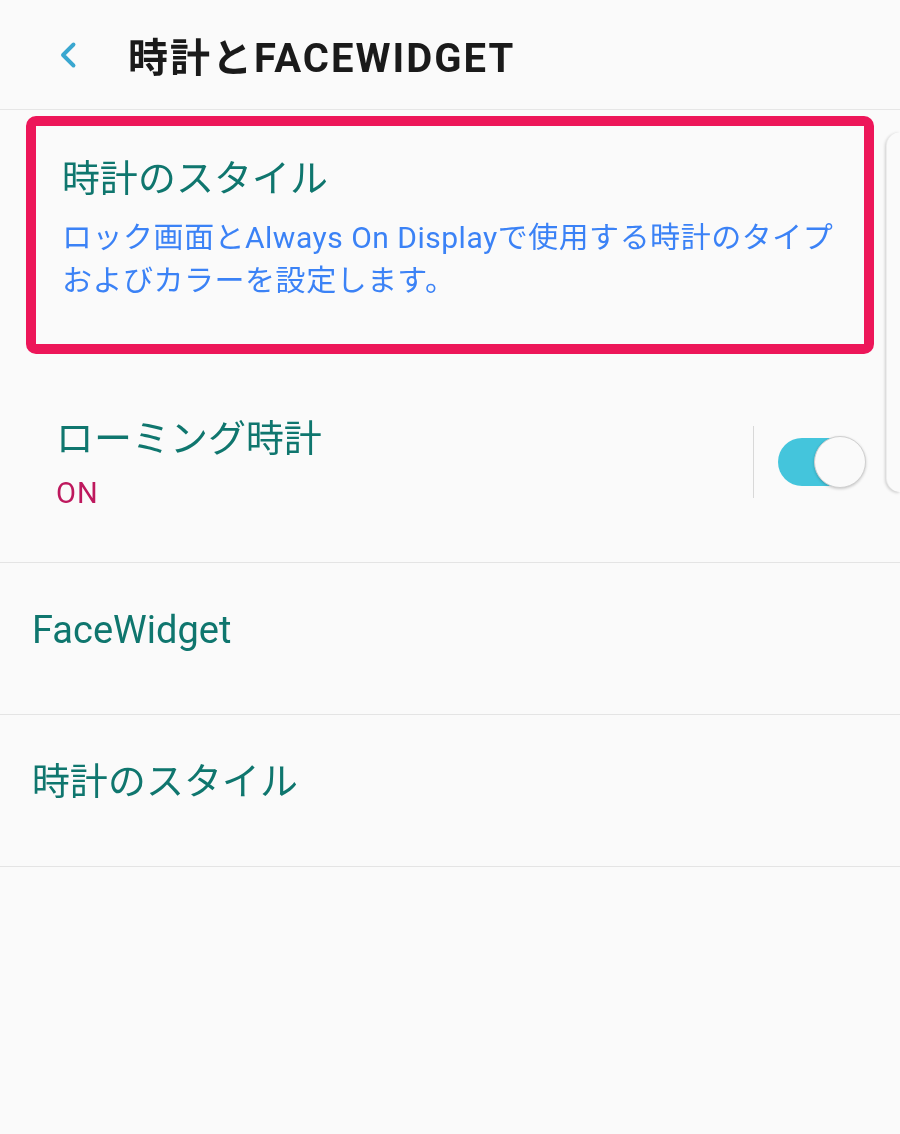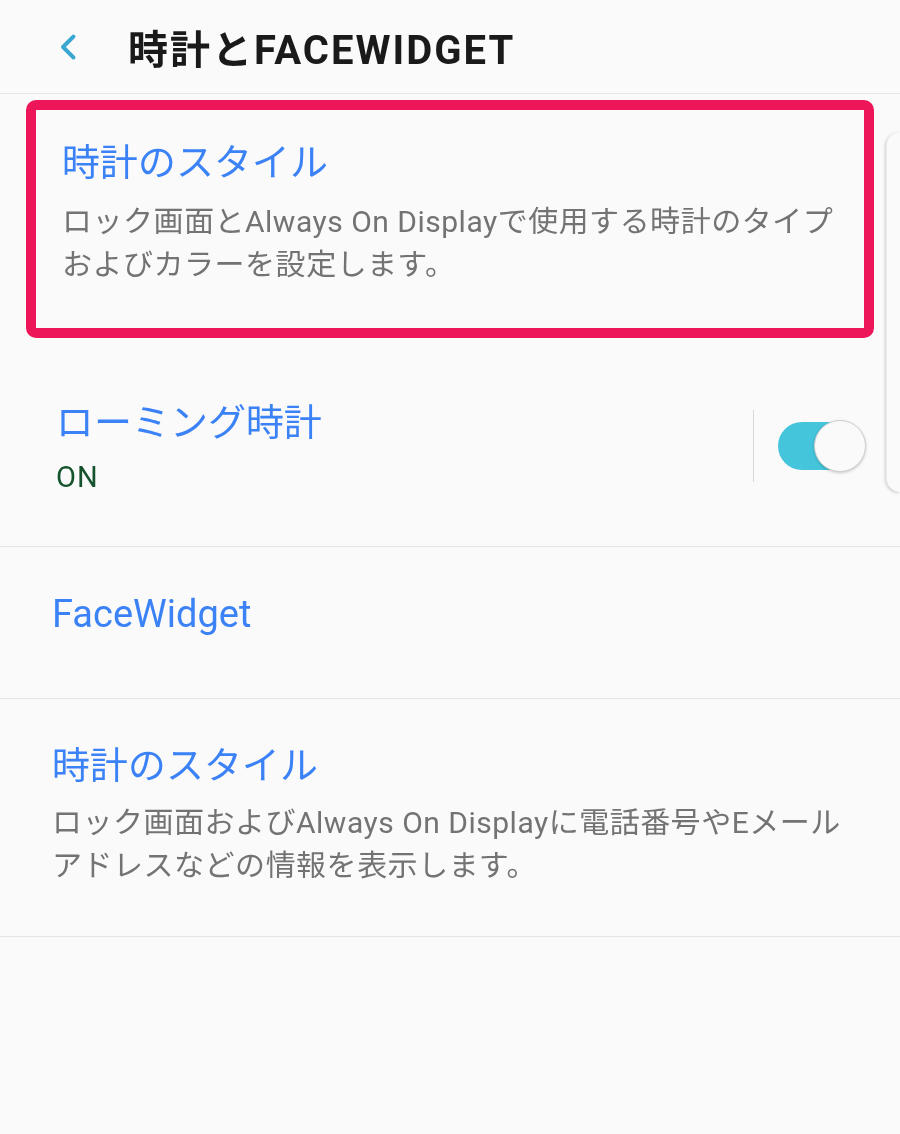--- a/index.html
+++ b/index.html
@@ -10,21 +10,21 @@
     html, body {
       width: 900px;
       height: 1134px;
       background: #fafafa;
       font-family: -apple-system, "Segoe UI", Roboto, "Noto Sans JP", sans-serif;
       overflow: hidden;
     }
     .header {
       display: flex;
       align-items: center;
-      height: 94px;
+      height: 110px;
       padding-left: 48px;
       background: #fafafa;
       border-bottom: 1px solid #e6e6e6;
     }
     .back-icon {
       width: 42px;
       height: 42px;
       display: flex;
       align-items: center;
       justify-content: center;
@@ -40,53 +40,53 @@
       padding: 0;
     }
     .highlight-box {
       margin: 6px 26px 0 26px;
       border: 10px solid #ed1659;
       border-radius: 10px;
       padding: 28px 26px 42px 26px;
       background: #fafafa;
     }
     .item {
-      padding: 42px 56px 48px 52px;
+      padding: 42px 56px 48px 32px;
       border-bottom: 1px solid #e4e4e4;
       margin: 0;
       position: relative;
     }
     .item.first {
       padding: 38px 36px 52px 56px;
       margin-top: 22px;
     }
     .item-title {
       font-size: 38px;
-      color: #3b82f6;
+      color: #0f766e;
       font-weight: 400;
       line-height: 1.35;
       margin-bottom: 10px;
     }
     .highlight-box .item-title {
       font-size: 38px;
       margin-bottom: 12px;
     }
     .item-desc {
       font-size: 30px;
-      color: #737373;
+      color: #3b82f6;
       line-height: 1.42;
       font-weight: 400;
       letter-spacing: 0.5px;
     }
     .highlight-box .item-desc {
       font-size: 30px;
     }
     .item-status {
       font-size: 29px;
-      color: #14532d;
+      color: #be185d;
       font-weight: 400;
       margin-top: 6px;
       letter-spacing: 1px;
     }
     .item-row {
       display: flex;
       align-items: center;
       justify-content: space-between;
     }
     .item-row-left {
@@ -162,18 +162,17 @@
       </div>
     </div>
   </div>
 
   <div class="item">
     <div class="item-title">FaceWidget</div>
   </div>
 
   <div class="item">
     <div class="item-title">時計のスタイル</div>
-    <div class="item-desc">ロック画面およびAlways On Displayに電話番号やEメールアドレスなどの情報を表示します。</div>
   </div>
 
 </div>
 
 <div class="scroll-tab"></div>
 
 </body></html>

